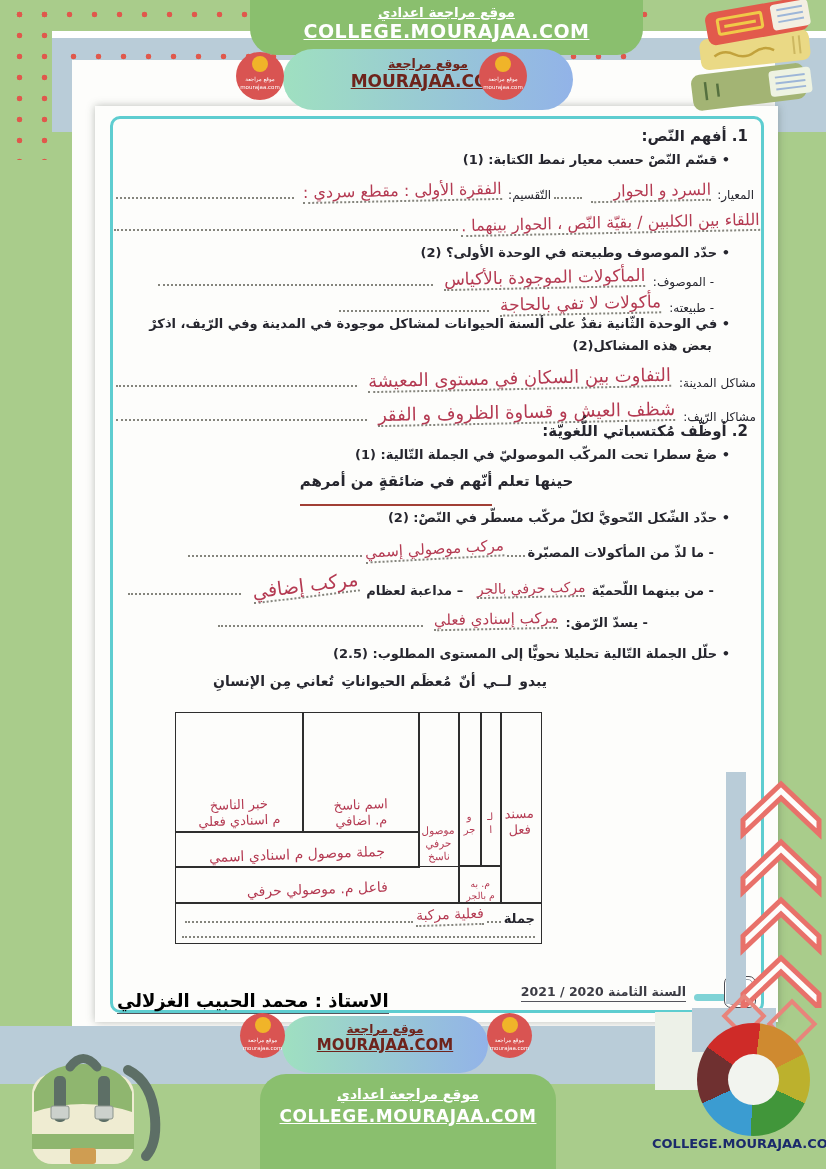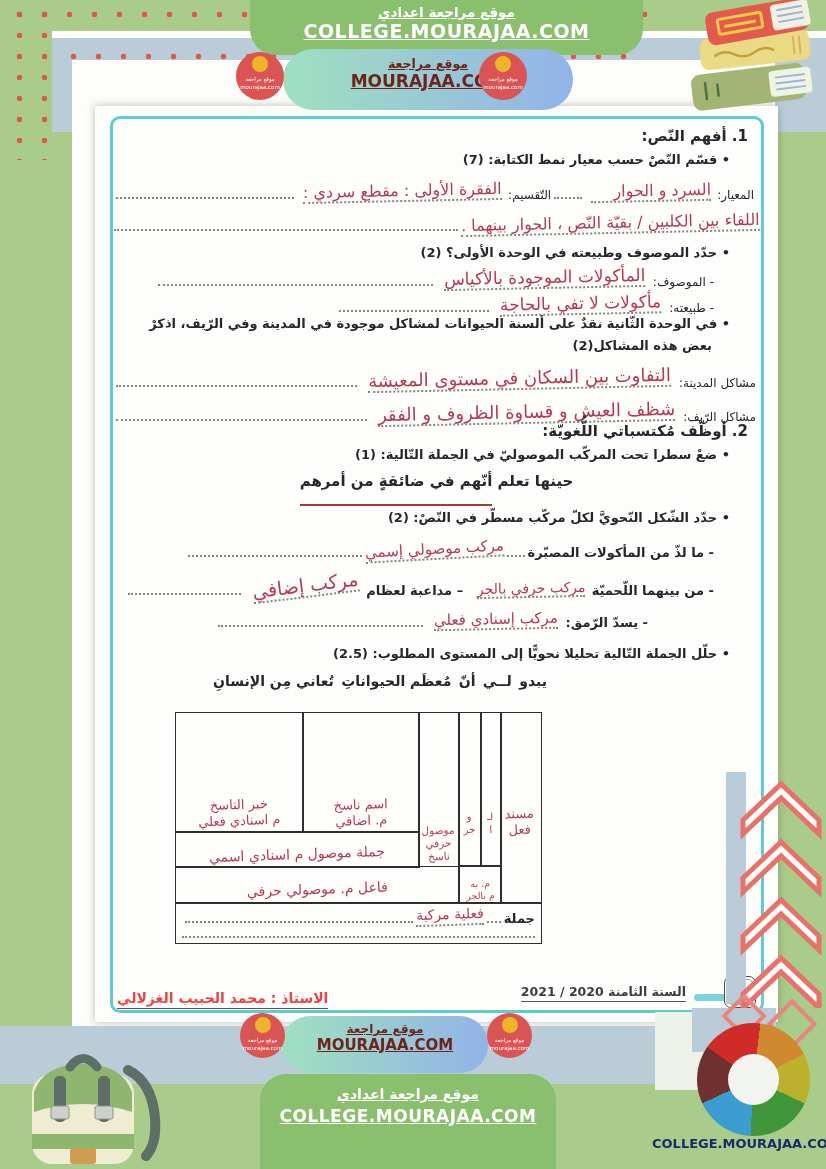--- a/index.html
+++ b/index.html
@@ -47,21 +47,21 @@
   <div class="abs" style="left:52px;top:31px;width:774px;height:8px;background:#fff;"></div>
   <div class="abs band" style="left:52px;top:38px;width:774px;height:94px;">
     <div class="abs dots" style="left:2px;top:4px;width:580px;height:22px;"></div>
   </div>
   <div class="abs whitebg" style="left:72px;top:60px;width:703px;height:980px;"></div>
 
   <div class="abs page" style="left:95px;top:106px;width:683px;height:916px;">
     <div class="frame"></div>
 
     <div class="abs prt" style="right:30px;top:21px;font-size:15px;">1. أفهم النّص:</div>
-    <div class="abs prt" style="right:48px;top:46px;">• قسّم النّصْ حسب معيار نمط الكتابة: (7)</div>
+    <div class="abs prt" style="right:48px;top:46px;">• قسّم النّصْ حسب معيار نمط الكتابة: (1)</div>
 
     <div class="row" style="right:24px;left:18px;top:66px;height:30px;">
       <span style="font-weight:400;font-size:12px;">المعيار:</span>
       <span class="hw dl" style="font-size:16px;margin:0 6px;min-width:120px;">السرد و الحوار</span>
       <span class="dotfill" style="max-width:28px;"></span>
       <span style="font-weight:400;font-size:12px;">التّقسيم:</span>
       <span class="hw dl" style="font-size:16px;margin:0 6px;">الفقرة الأولى : مقطع سردي :</span>
       <span class="dotfill"></span>
     </div>
     <div class="row" style="right:18px;left:16px;top:98px;height:30px;">
@@ -173,21 +173,21 @@
             <span class="prt">جملة</span>
             <span class="dotfill" style="max-width:14px;"></span>
             <span class="hw" style="font-size:14px;border-bottom:2px dotted #85857d;">فعلية   مركبة</span>
             <span class="dotfill"></span>
           </div>
           <div class="dl" style="height:10px;"></div>
         </div>
       </div>
     </div>
 
-    <div class="abs" style="left:22px;top:884px;direction:rtl;font-size:14px;font-weight:bold;color:#ef4444;border-bottom:1.5px solid #55555c;padding-bottom:2px;">الاستاذ : محمد الحبيب الغزلالي</div>
+    <div class="abs" style="left:22px;top:884px;direction:rtl;font-size:18px;font-weight:bold;color:#000000;border-bottom:1.5px solid #55555c;padding-bottom:2px;">الاستاذ : محمد الحبيب الغزلالي</div>
     <div class="abs" style="right:92px;top:878px;direction:rtl;font-size:12.5px;font-weight:bold;color:#3c3c44;border-bottom:1.5px solid #55555c;padding-bottom:2px;">السنة الثامنة 2020 / 2021</div>
     <div class="abs" style="right:52px;top:888px;width:32px;height:7px;background:#7fd3d6;border-radius:4px;"></div>
     <div class="abs" style="right:22px;top:870px;width:30px;height:30px;background:#fff;border:1.5px solid #4c4c52;border-radius:7px;">
       <div style="position:absolute;inset:2px;border:1px solid #9aa0a6;border-radius:5px;display:flex;align-items:center;justify-content:center;">
         <span style="font-size:13px;font-weight:bold;color:#2e2e34;">2</span>
       </div>
     </div>
   </div>
 
   <div class="abs greenbanner" style="left:250px;top:0;width:393px;height:55px;border-radius:0 0 26px 26px;">

